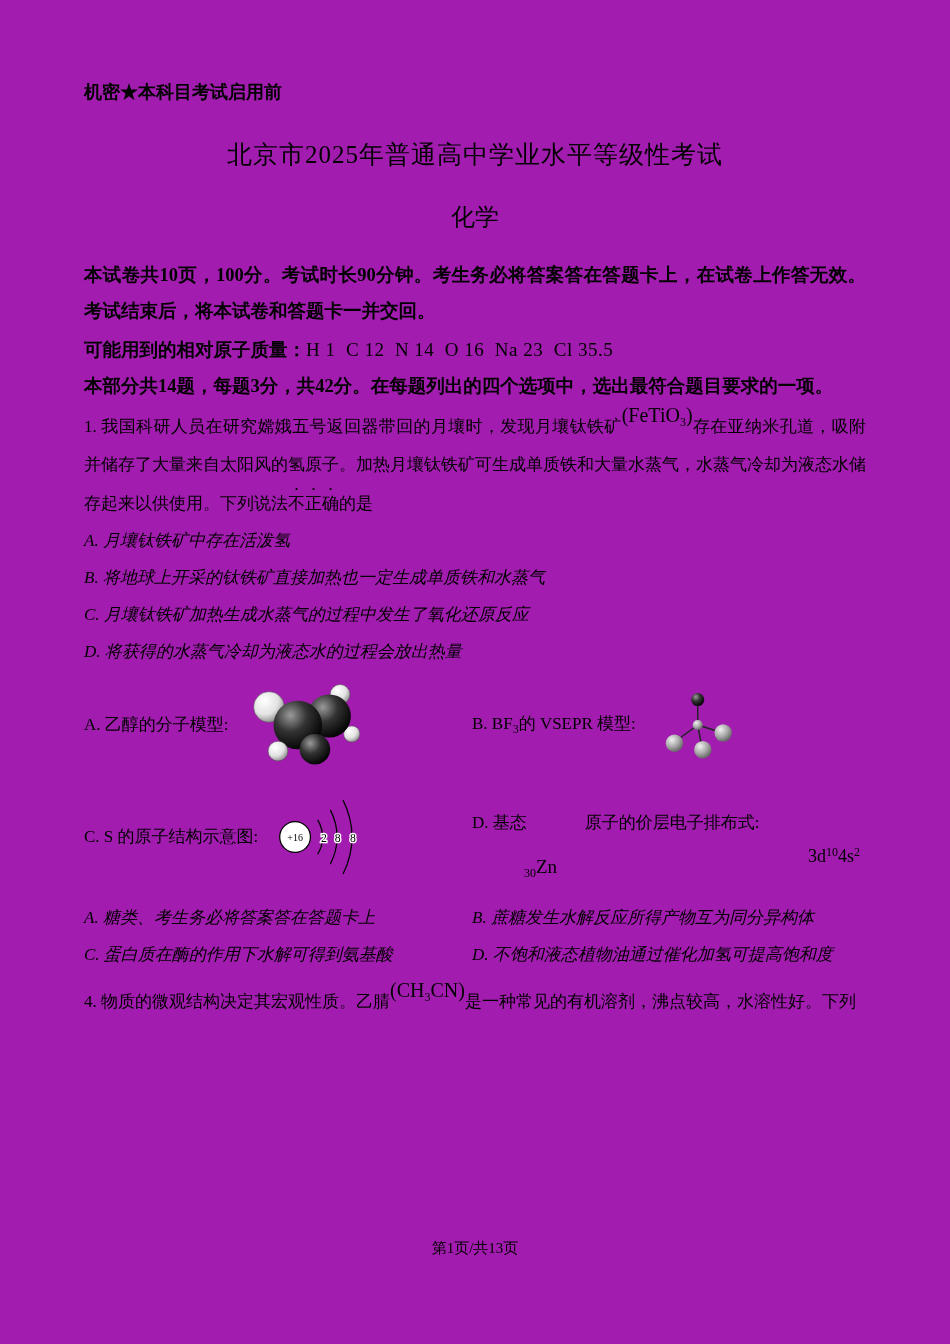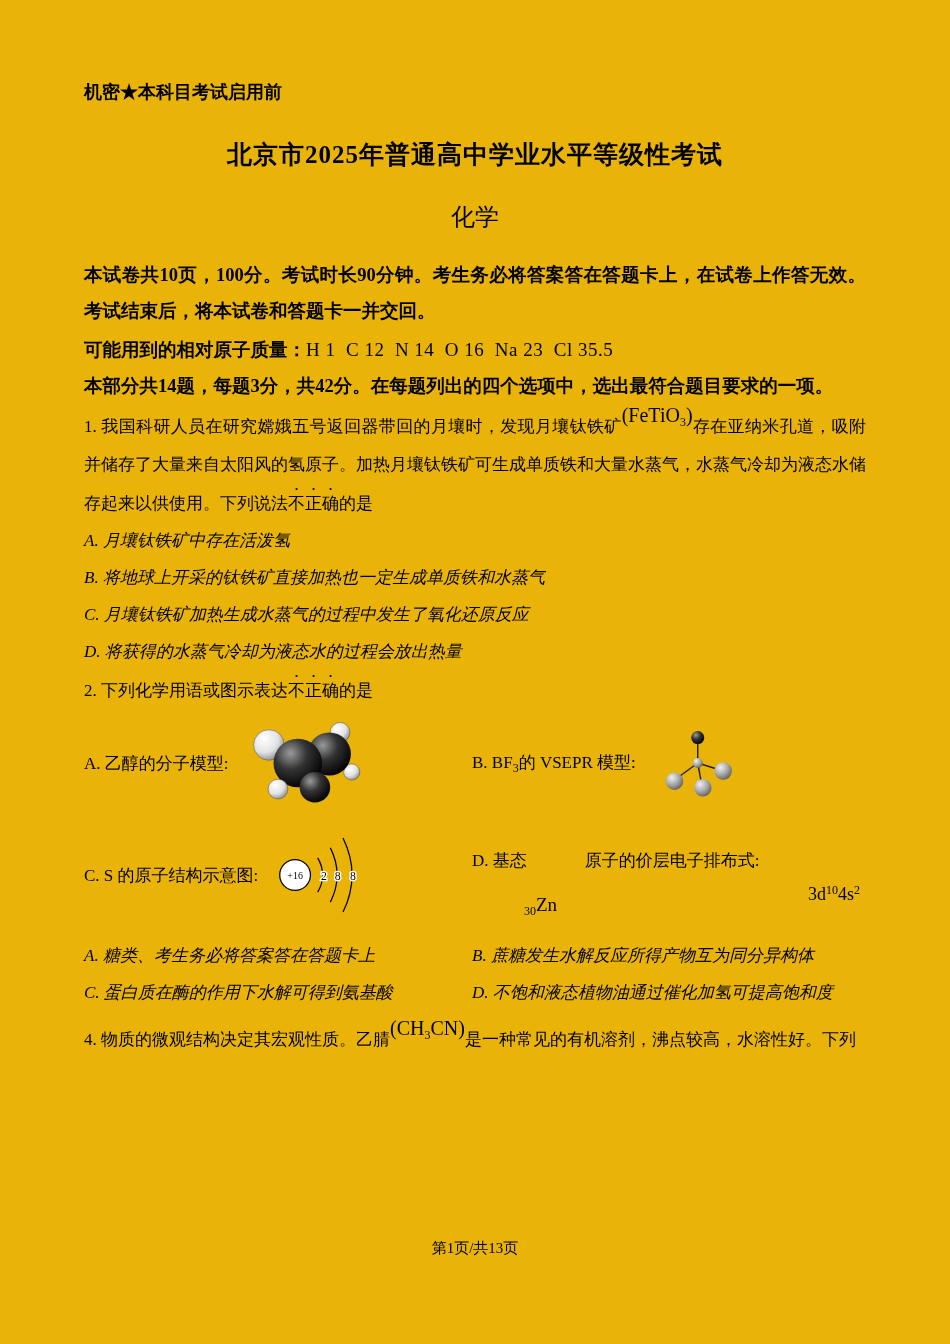--- a/index.html
+++ b/index.html
@@ -7,24 +7,24 @@
   body {
     width:950px; height:1344px;
     font-family:"Liberation Serif","DejaVu Serif",serif;
     color:#000;
   }
   .page {
     position:relative;
     width:950px; height:1344px;
     padding:80px 84px 0 84px;
     overflow:hidden;
-    background:#eab308;
+    background:#a21caf;
   }
   .notice { font-weight:bold; font-size:18px; margin-bottom:34px; }
-  .title  { text-align:center; font-weight:bold; font-size:25px; letter-spacing:1px; margin-bottom:30px; }
+  .title  { text-align:center; font-weight:normal; font-size:25px; letter-spacing:1px; margin-bottom:30px; }
   .subject{ text-align:center; font-weight:normal; font-size:24px; margin-bottom:24px; }
   .bold-par { font-weight:bold; font-size:18.5px; line-height:1.95; text-align:justify; }
   .masses { font-weight:bold; font-size:18.5px; line-height:1.95; margin-top:2px; }
   .masses-values { font-weight:normal; font-size:19px; letter-spacing:.5px; white-space:pre; }
   .part-title { text-align:center; font-weight:bold; font-size:19px; line-height:2.0; }
   .q   { font-size:17px; line-height:2.15; text-align:justify; }
   .opt { font-size:17px; line-height:2.18;font-style:italic; }
   .emph {
     -webkit-text-emphasis:filled dot; text-emphasis:filled dot;
     -webkit-text-emphasis-position:over right; text-emphasis-position:over right;
@@ -83,21 +83,20 @@
   <p class="masses"><span>可能用到的相对原子质量：</span><span class="masses-values">H 1  C 12  N 14  O 16  Na 23  Cl 35.5</span></p>
 
   <p class="bold-par">本部分共14题，每题3分，共42分。在每题列出的四个选项中，选出最符合题目要求的一项。</p>
 
   <p class="q"><span>1. 我国科研人员在研究嫦娥五号返回器带回的月壤时，发现月壤钛铁矿</span><span class="raised"><span>(FeTiO</span><sub>3</sub><span>)</span></span><span>存在亚纳米孔道，吸附并储存了大量来自太阳风的氢原子。加热月壤钛铁矿可生成单质铁和大量水蒸气，水蒸气冷却为液态水储存起来以供使用。下列说法</span><span class="emph">不正确</span><span>的是</span></p>
   <div class="opt">A. 月壤钛铁矿中存在活泼氢</div>
   <div class="opt">B. 将地球上开采的钛铁矿直接加热也一定生成单质铁和水蒸气</div>
   <div class="opt">C. 月壤钛铁矿加热生成水蒸气的过程中发生了氧化还原反应</div>
   <div class="opt">D. 将获得的水蒸气冷却为液态水的过程会放出热量</div>
 
-  <p class="q"><span>2. 下列化学用语或图示表达</span><span class="emph">不正确</span><span>的是</span></p>
 
   <div class="opt-row row-ab">
     <div class="col-left img-opt">
       <span>A. 乙醇的分子模型:</span>
       <svg width="118" height="90" viewBox="0 0 130 100" style="margin-left:8px;">
         <circle cx="104" cy="16" r="11" fill="url(#gW)" stroke="#555" stroke-width="0.6"></circle>
         <circle cx="25" cy="30" r="17" fill="url(#gW)" stroke="#555" stroke-width="0.6"></circle>
         <circle cx="117" cy="60" r="9" fill="url(#gW)" stroke="#555" stroke-width="0.6"></circle>
         <circle cx="92" cy="40" r="24" fill="url(#gB)"></circle>
         <circle cx="57" cy="50" r="27" fill="url(#gB)"></circle>

